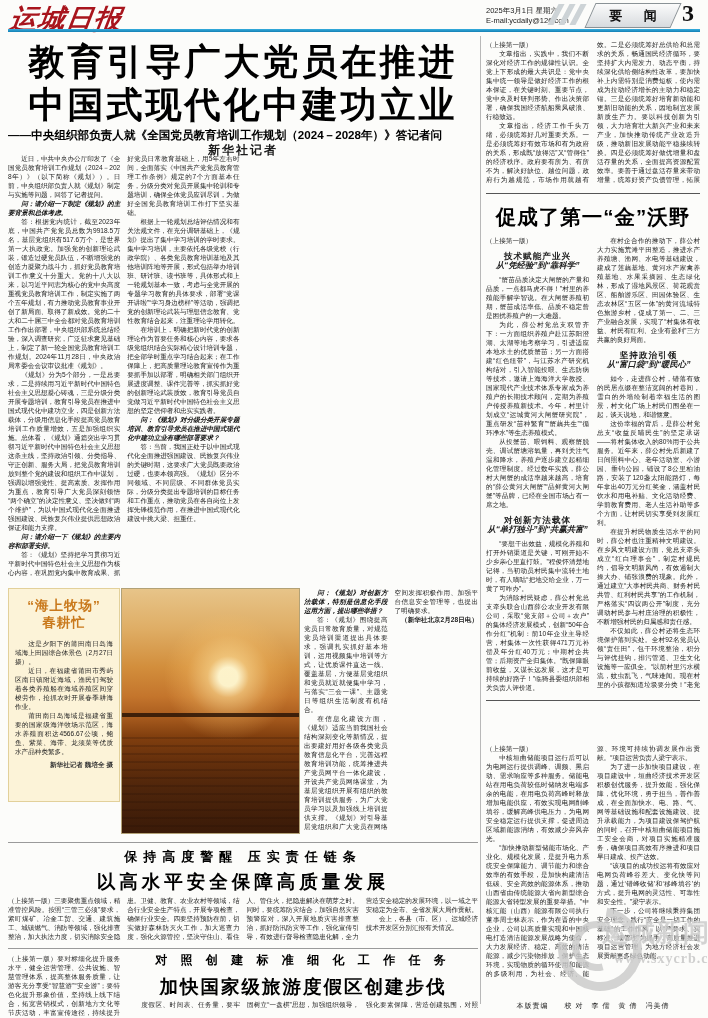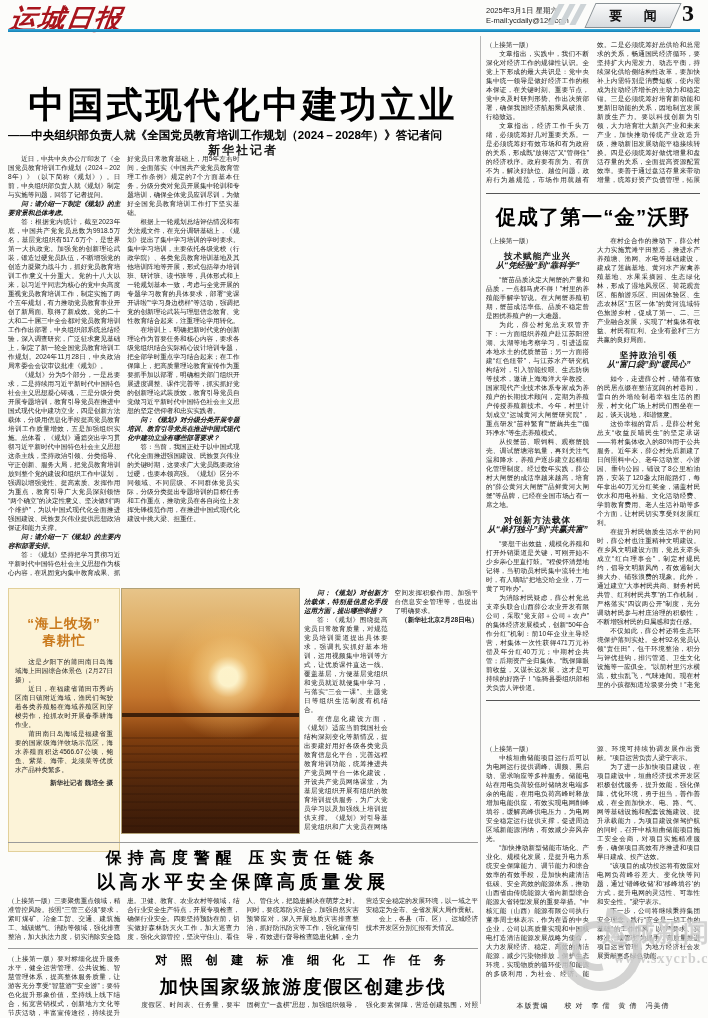--- a/index.html
+++ b/index.html
@@ -32,36 +32,36 @@
   .hl1{top:42px;font-size:36px;line-height:40px;}
   .hl2{top:85px;font-size:36px;line-height:40px;}
   .m-subhead{position:absolute;left:8px;top:128px;width:470px;text-align:left;font-size:11.6px;font-weight:bold;color:#000;}
   .m-byline{position:absolute;left:8px;top:142px;width:470px;text-align:center;font-size:12px;font-weight:bold;
     font-family:"Liberation Serif",serif;letter-spacing:2px;}
   .main-cols{position:absolute;left:8px;top:154px;width:470px;height:430px;column-count:4;column-gap:7px;column-fill:auto;overflow:hidden;}
   .main-cols-cont{position:absolute;left:304px;top:588px;width:174px;height:246px;column-count:2;column-gap:7px;column-fill:auto;overflow:hidden;}
 
   
   .photo-feature{position:absolute;left:8px;top:588px;width:292px;height:246px;}
-  .feature-textbox{position:absolute;left:0;top:0;width:112px;height:264px;box-sizing:border-box;
-    background:#fcf3d8;border:1px solid #e2d09a;padding:26px 6px 4px;}
+  .feature-textbox{position:absolute;left:0;top:0;width:112px;height:214px;box-sizing:border-box;
+    background:#fcf3d8;border:1px solid #e2d09a;padding:8px 6px 4px;}
   .f-title{ text-align:center;color:#c9791c;font-weight:900;font-size:13.5px;line-height:17px;letter-spacing:1px;}
   .f-body{margin-top:8px;}
   .f-byline{margin-top:5px;font-size:6.6px;text-align:right;font-weight:bold;color:#333;}
   .photo{position:absolute;left:113px;top:0;width:179px;height:246px;box-sizing:border-box;border:1px solid #b2a176;
     background:
       radial-gradient(circle at 60% 36%, rgba(255,248,210,.95) 0 5%, rgba(255,222,150,.6) 11%, rgba(255,200,110,.25) 22%, transparent 34%),
       linear-gradient(180deg,#e7c489 0%,#dfae66 16%,#d28e3c 32%,#c4752c 44%,#aa5d1f 52%,#83400f 60%,#66300c 70%,#4e250b 82%,#3a1a08 100%);}
   .photo .horizon{position:absolute;left:0;top:51%;width:100%;height:4px;background:rgba(42,20,6,.85);}
   .photo .rafts{position:absolute;left:0;bottom:0;width:100%;height:42%;opacity:.55;
     background:repeating-linear-gradient(180deg,transparent 0 6px,rgba(30,12,4,.35) 6px 8px);}
 
   
   .rule-left1{position:absolute;left:8px;top:842px;width:470px;height:1px;background:#9a9a9a;}
-  .s-hl1{position:absolute;left:8px;top:848px;width:470px;text-align:center;font-size:16px;font-weight:900;letter-spacing:6px;color:#000;}
+  .s-hl1{position:absolute;left:8px;top:848px;width:470px;text-align:center;font-size:13px;font-weight:900;letter-spacing:6px;color:#000;}
   .s-hl2{position:absolute;left:8px;top:869px;width:470px;text-align:center;font-size:18.5px;font-weight:900;letter-spacing:4px;color:#000;}
   .safety-cols{position:absolute;left:8px;top:896px;width:470px;height:46px;column-count:4;column-gap:7px;column-fill:auto;overflow:hidden;}
   .rule-left2{position:absolute;left:8px;top:948px;width:470px;height:1px;background:#9a9a9a;}
   .resort-left{position:absolute;left:8px;top:954px;width:112px;height:62px;overflow:hidden;}
   .r-hl1{position:absolute;left:128px;top:952px;width:350px;text-align:center;font-size:12px;font-weight:900;letter-spacing:5px;color:#000;}
   .r-hl2{position:absolute;left:128px;top:974px;width:350px;text-align:center;font-size:18.5px;font-weight:900;letter-spacing:2px;color:#000;}
   .resort-cols{position:absolute;left:128px;top:1000px;width:350px;height:17px;column-count:3;column-gap:7px;column-fill:auto;overflow:hidden;}
 
   
   .v-rule{position:absolute;left:480px;top:36px;width:1px;height:968px;background:#b8b8b8;}
@@ -98,20 +98,21 @@
       <i></i>
       <i></i>
       <i></i>
     </div>
   <div class="section-box">
     <span class="section-name">要 闻</span>
   </div>
   <div class="page-no">3</div>
   <div class="head-rule"></div>
 
+  <div class="hl hl1">教育引导广大党员在推进</div>
   <div class="hl hl2">中国式现代化中建功立业</div>
   <div class="m-subhead">——中央组织部负责人就《全国党员教育培训工作规划（2024－2028年）》答记者问</div>
   <div class="m-byline">新华社记者</div>
   <div class="main-cols">
       <p>近日，中共中央办公厅印发了《全国党员教育培训工作规划（2024－2028年）》（以下简称《规划》）。日前，中央组织部负责人就《规划》制定与实施等问题，回答了记者提问。</p>
       <p class="q">问：请介绍一下制定《规划》的主要背景和总体考虑。</p>
       <p>答：根据党内统计，截至2023年底，中国共产党党员总数为9918.5万名，基层党组织有517.6万个，是世界第一大执政党。加强党的创新理论武装，锻造过硬党员队伍，不断增强党的创造力凝聚力战斗力，抓好党员教育培训工作意义十分重大。党的十八大以来，以习近平同志为核心的党中央高度重视党员教育培训工作，制定实施了两个五年规划，有力推动党员教育事业开创了新局面、取得了新成效。党的二十大和二十届三中全会都对党员教育培训工作作出部署，中央组织部系统总结经验，深入调查研究，广泛征求意见基础上，制定了新一轮全国党员教育培训工作规划。2024年11月28日，中央政治局常委会会议审议批准《规划》。</p>
       <p>《规划》分为5个部分，一是总要求，二是持续用习近平新时代中国特色社会主义思想凝心铸魂，三是分级分类开展专题培训，教育引导党员在推进中国式现代化中建功立业，四是创新方法载体，分级用信息化手段提高党员教育培训工作质量增效，五是加强组织实施。总体看，《规划》通篇突出学习贯彻习近平新时代中国特色社会主义思想这条主线，坚持政治引领、分类指导、守正创新、服务大局，把党员教育培训放到整个党的建设和组织工作中谋划，强调以增强党性、提高素质、发挥作用为重点，教育引导广大党员深刻领悟“两个确立”的决定性意义、坚决做到“两个维护”，为以中国式现代化全面推进强国建设、民族复兴伟业提供思想政治保证和能力支撑。</p>
       <p class="q">问：请介绍一下《规划》的主要内容和部署安排。</p>
       <p>答：《规划》坚持把学习贯彻习近平新时代中国特色社会主义思想作为核心内容，在巩固党内集中教育成果、抓好党员日常教育基础上，用5年左右时间，全面落实《中国共产党党员教育管理工作条例》规定的7个方面基本任务，分级分类对党员开展集中轮训和专题培训，确保全体党员应训尽训，为做好全国党员教育培训工作打下坚实基础。</p>

